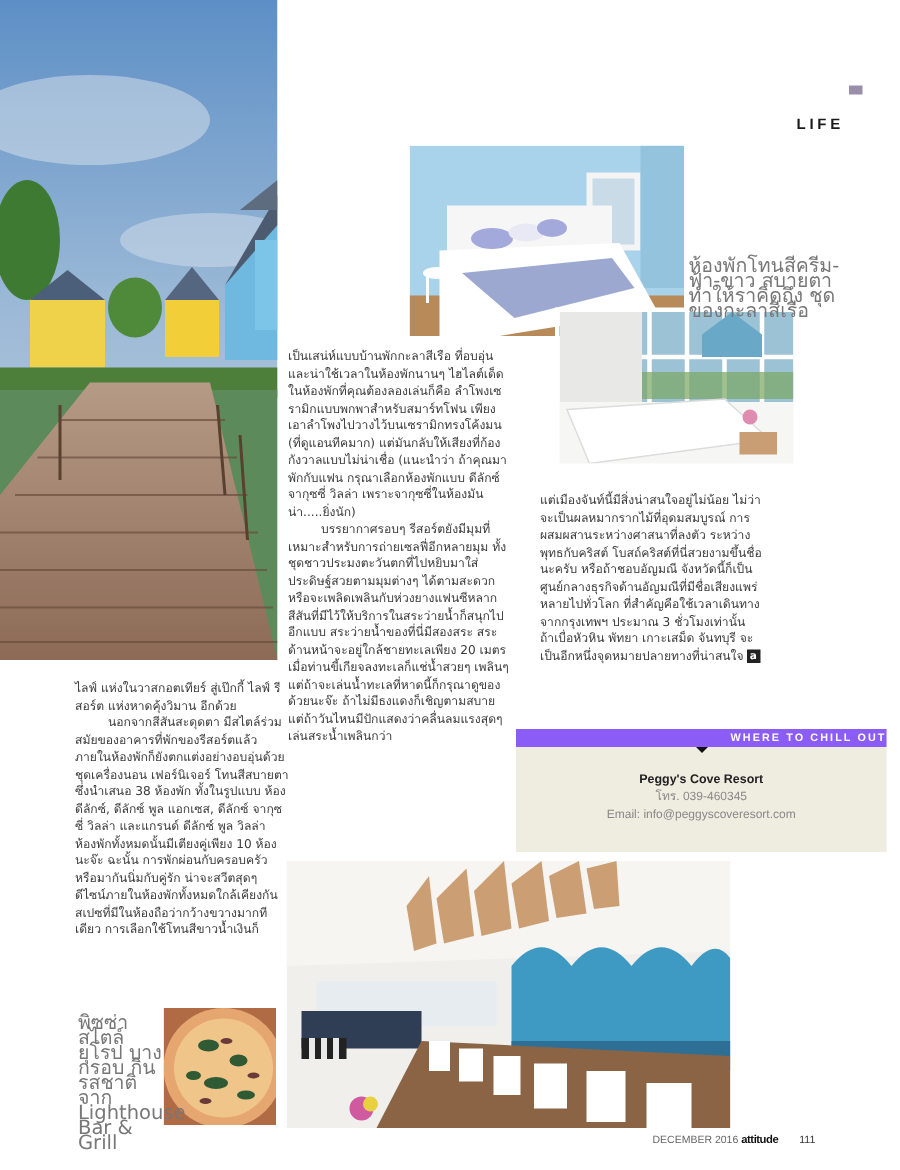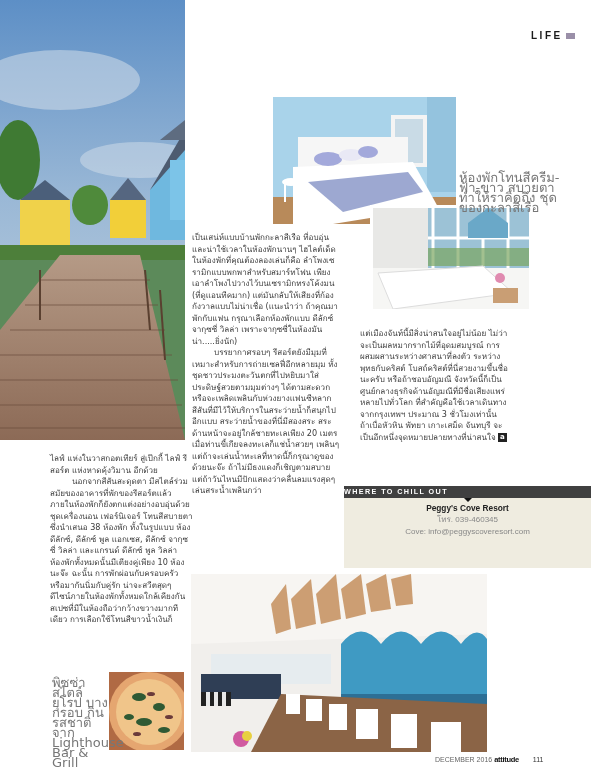--- a/index.html
+++ b/index.html
@@ -3,21 +3,21 @@
 <meta charset="utf-8">
 <style>
   * { box-sizing: border-box; margin: 0; padding: 0; }
   html, body { width: 600px; height: 780px; background: #ffffff; overflow: hidden; }
   body { position: relative; font-family: "DejaVu Sans", "Liberation Sans", sans-serif; color: #333; }
 
   .abs { position: absolute; }
 
   
   .section-label { left: 531px; top: 30px; display: flex; align-items: center; gap: 3px; }
-  .section-label .txt { font-family: "Liberation Sans", sans-serif; font-weight: bold; font-size: 10px; letter-spacing: 2.5px; color: #1a1a1a; }
+  .section-label .txt { font-family: "Liberation Sans", sans-serif; font-weight: bold; font-size: 10px; letter-spacing: 2.5px; color: #1a1a1a; margin-top: 48px; }
   .section-label .bar { width: 9px; height: 6px; background: #9a8fa8; display: inline-block; }
 
   
   .photo { overflow: hidden; }
   .photo-boardwalk { left: 0; top: 0; width: 185px; height: 440px; }
   .photo-bedroom { left: 273px; top: 97px; width: 183px; height: 127px; }
   .photo-bathtub { left: 370px; top: 205px; width: 162px; height: 107px; border: 3px solid #fff; }
   .photo-pizza { left: 109px; top: 672px; width: 75px; height: 78px; }
   .photo-restaurant { left: 191px; top: 574px; width: 296px; height: 178px; }
 
@@ -31,23 +31,23 @@
 
   .end-mark { display: inline-block; background: #222; color: #fff; font-size: 7px; font-weight: bold; width: 9px; height: 9px; line-height: 9px; text-align: center; vertical-align: middle; margin-left: 2px; }
 
   
   .caption { font-size: 13px; line-height: 10px; color: #777; }
   .caption-bedroom { left: 459px; top: 173px; width: 120px; }
   .caption-pizza { left: 52px; top: 678px; width: 58px; text-align: left; }
 
   
   .infobox { left: 344px; top: 486px; width: 247px; height: 82px; background: #efece0; }
-  .infobox .head { background: #404040; color: #fff; height: 12px; font-family: "Liberation Sans", sans-serif; font-weight: bold; font-size: 7.2px; letter-spacing: 1.4px; text-align: left; line-height: 12px; position: relative; }
+  .infobox .head { background: #8b5cf6; color: #fff; height: 12px; font-family: "Liberation Sans", sans-serif; font-weight: bold; font-size: 7.2px; letter-spacing: 1.4px; text-align: right; line-height: 12px; position: relative; }
   .infobox .head:after { content: ""; position: absolute; left: 50%; margin-left: -4px; bottom: -4px; width: 0; height: 0; border-left: 4px solid transparent; border-right: 4px solid transparent; border-top: 4px solid #111; }
-  .infobox .body { text-align: center; font-family: "Liberation Sans", sans-serif; font-size: 8px; line-height: 12px; color: #888; padding-top: 4px; }
+  .infobox .body { text-align: center; font-family: "Liberation Sans", sans-serif; font-size: 8px; line-height: 12px; color: #888; padding-top: 15px; }
   .infobox .name { font-weight: bold; color: #222; font-size: 8.3px; }
   .infobox .email { color: #888; }
 
   
   .footer { left: 435px; top: 755px; font-family: "Liberation Sans", sans-serif; font-size: 7px; color: #666; display: flex; align-items: baseline; gap: 14px; }
   .footer .mag { font-weight: bold; color: #111; font-size: 7.5px; letter-spacing: -0.3px; }
   .footer .page { color: #333; }
 </style>
 </head>
 <body>
@@ -160,21 +160,21 @@
 <div class="abs col col-left">
   <p>ไลฟ์ แห่งในวาสกอตเทียร์ สู่เป๊กกี้ ไลฟ์ รีสอร์ต แห่งหาดคุ้งวิมาน อีกด้วย</p>
   <p class="indent">นอกจากสีสันสะดุดตา มีสไตล์ร่วมสมัยของอาคารที่พักของรีสอร์ตแล้ว ภายในห้องพักก็ยังตกแต่งอย่างอบอุ่นด้วยชุดเครื่องนอน เฟอร์นิเจอร์ โทนสีสบายตา ซึ่งนำเสนอ 38 ห้องพัก ทั้งในรูปแบบ ห้องดีลักซ์, ดีลักซ์ พูล แอกเซส, ดีลักซ์ จากุซซี่ วิลล่า และแกรนด์ ดีลักซ์ พูล วิลล่า ห้องพักทั้งหมดนั้นมีเตียงคู่เพียง 10 ห้องนะจ๊ะ ฉะนั้น การพักผ่อนกับครอบครัว หรือมากันนิ่มกับคู่รัก น่าจะสวีตสุดๆ ดีไซน์ภายในห้องพักทั้งหมดใกล้เคียงกัน สเปซที่มีในห้องถือว่ากว้างขวางมากทีเดียว การเลือกใช้โทนสีขาวน้ำเงินก็</p>
 </div>
 
 <div class="abs infobox">
   <div class="head">WHERE TO CHILL OUT</div>
   <div class="body">
     <div class="name">Peggy's Cove Resort</div>
     <div>โทร. 039-460345</div>
-    <div class="email">Cove: info@peggyscoveresort.com</div>
+    <div class="email">Email: info@peggyscoveresort.com</div>
   </div>
 </div>
 
 <div class="abs photo photo-restaurant">
   <svg width="296" height="178" viewBox="0 0 296 178" preserveAspectRatio="none">
     <rect width="296" height="178" fill="#f1efec"></rect>
     <polygon points="0,0 296,0 296,60 0,70" fill="#f7f5f2"></polygon>
     <g fill="#c5905e" opacity="0.85">
       <polygon points="80,30 95,10 100,55 85,60"></polygon>
       <polygon points="100,25 120,5 125,50 105,55"></polygon>

